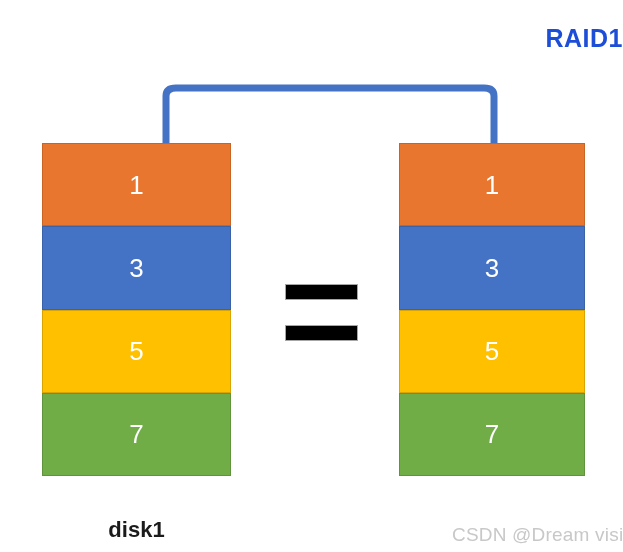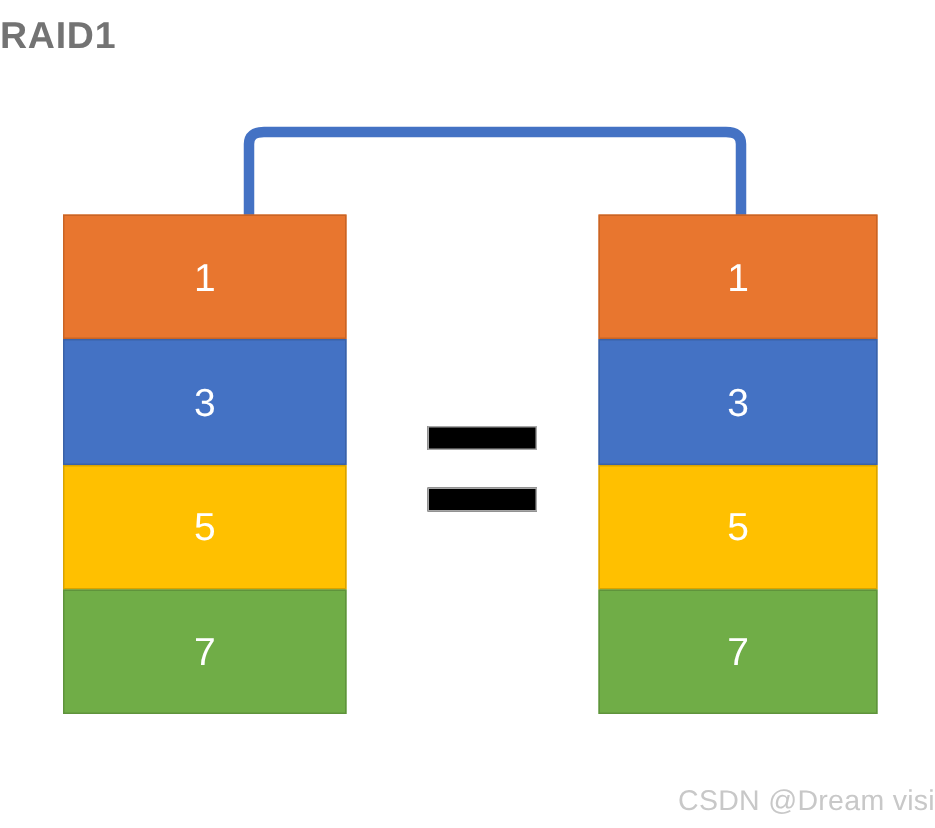--- a/index.html
+++ b/index.html
@@ -17,26 +17,26 @@
     position: relative;
     width: 623px;
     height: 552px;
     background: #ffffff;
   }
 
   
   #title {
     position: absolute;
     left: 0;
-    top: 10px;
+    top: 24px;
     width: 623px;
-    text-align: left;
+    text-align: right;
     font-size: 25px;
     font-weight: bold;
-    color: #737373;
+    color: #1d4ed8;
     letter-spacing: 0.5px;
   }
 
   
   #bracket {
     position: absolute;
     left: 150px;
     top: 76px;
     width: 360px;
     height: 78px;
@@ -155,16 +155,17 @@
     <div class="block c-green">
       <span>7</span>
     </div>
   </div>
 
   <div id="equals-sign">
     <div class="eq-bar" id="eq-bar-top"></div>
     <div class="eq-bar" id="eq-bar-bottom"></div>
   </div>
 
+  <div class="disk-label" id="disk-label-1">disk1</div>
 
   <div id="watermark">CSDN @Dream visit</div>
 
 </div>
 
 </body></html>

